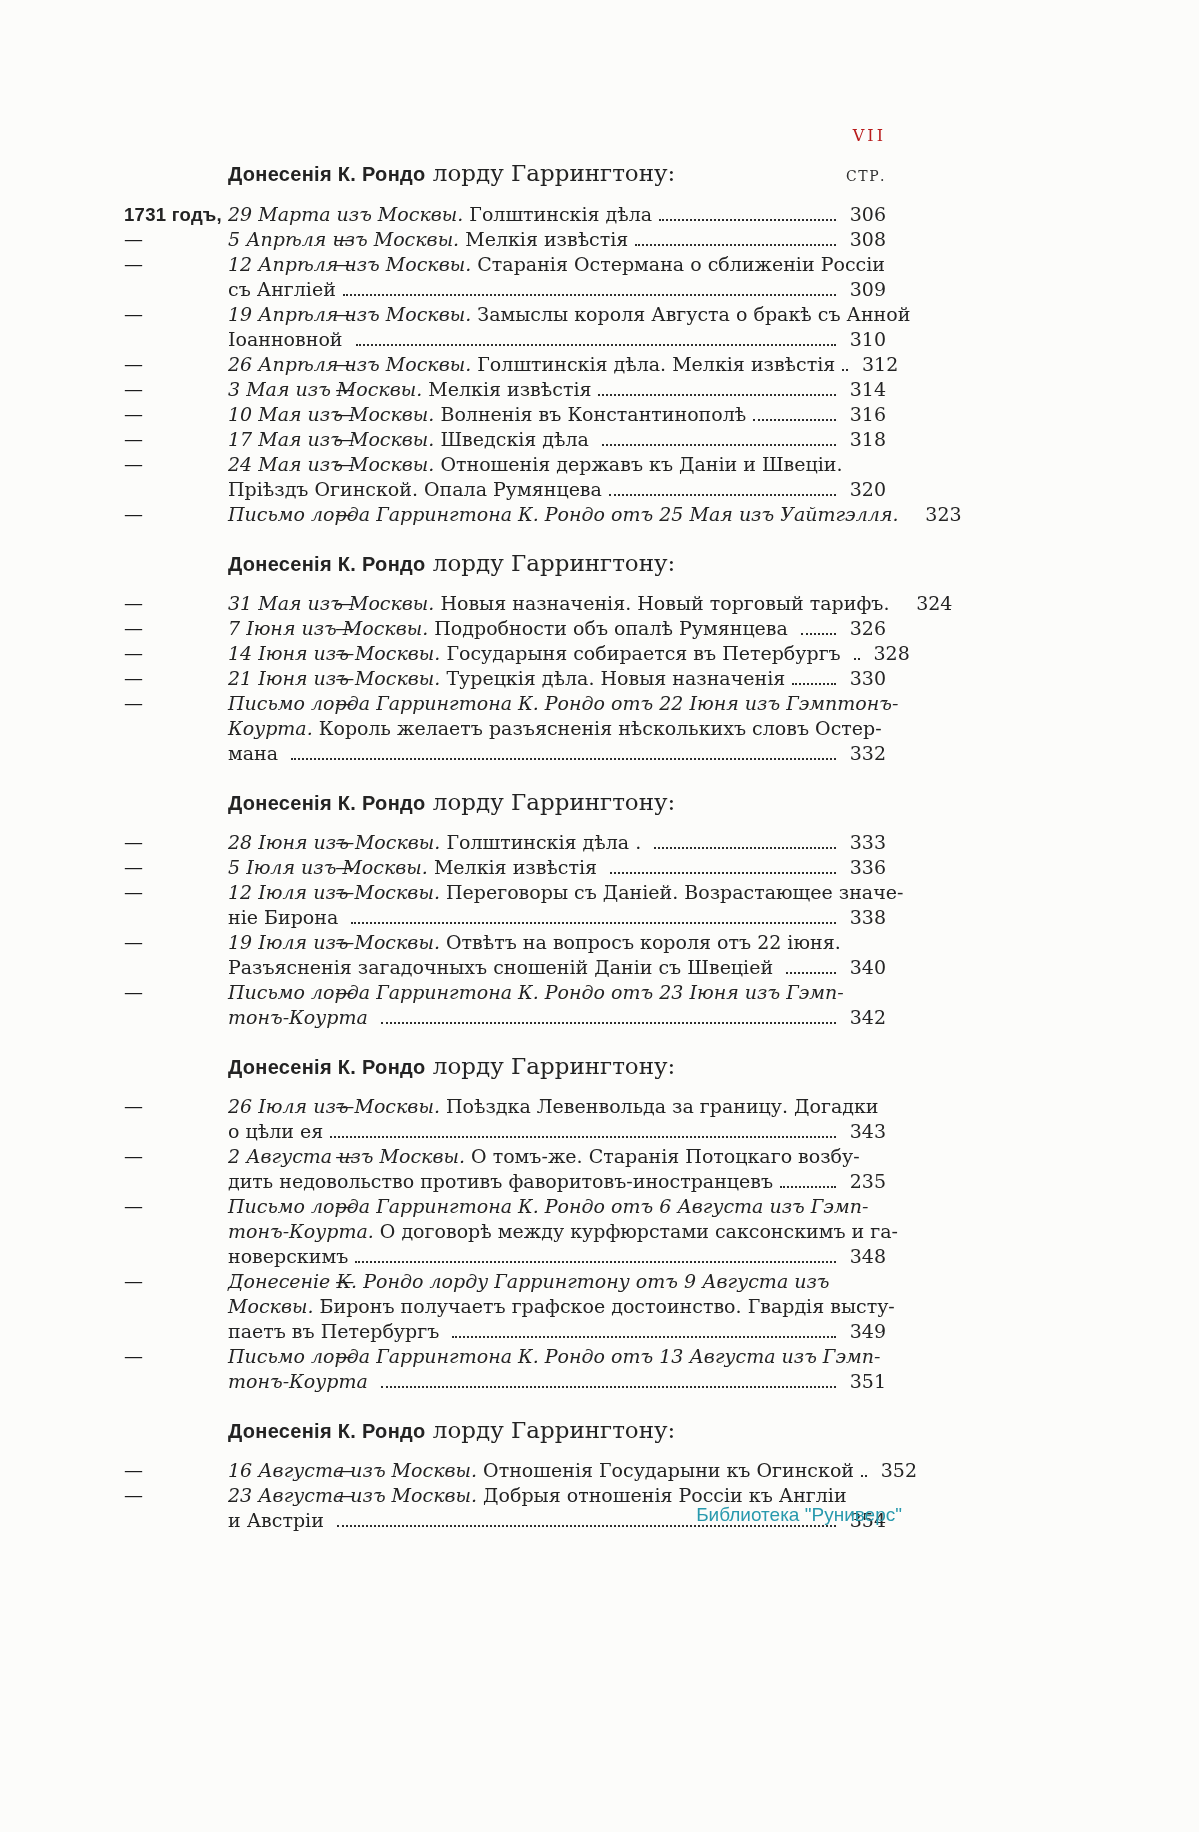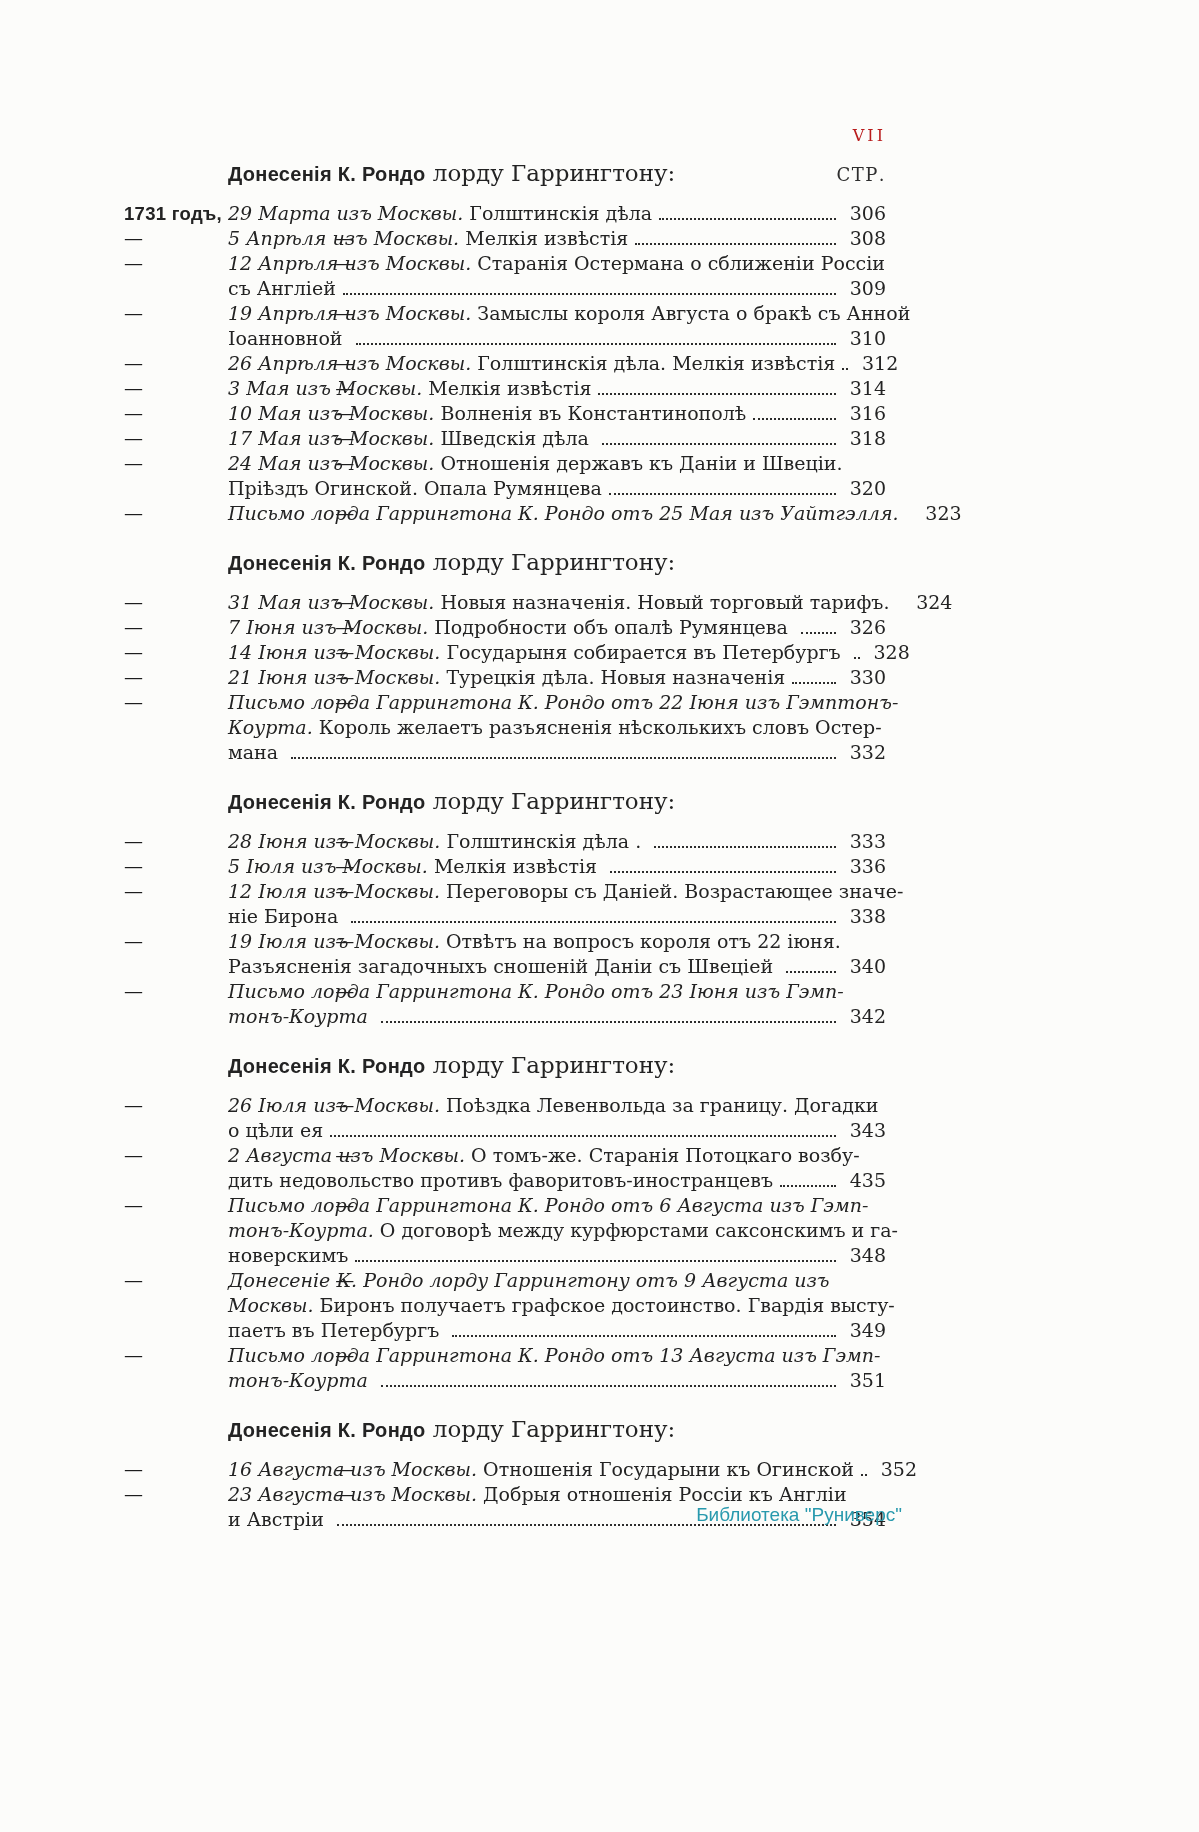--- a/index.html
+++ b/index.html
@@ -34,21 +34,21 @@
   .toc-body > .heading-row:first-child { margin-top: 0; }
   .heading-text { flex: 1 1 auto; white-space: pre; }
   .hb {
     font-family: Liberation Sans, sans-serif;
     font-weight: 700;
     font-size: 20px;
     letter-spacing: 0.3px;
   }
   .hr { font-size: 23px; }
   .str-label {
-    font-size: 18px;
+    font-size: 14px;
     letter-spacing: 1.5px;
     color: #2e2e2e;
   }
   .entry {
     display: flex;
     align-items: flex-start;
     font-size: 19px;
     line-height: 25px;
   }
   .marker {
@@ -253,21 +253,21 @@
         <div class="marker dash">—      —</div>
         <div class="entry-body">
           <div class="line"><span class="line-text"><span class="it">26 Іюля изъ Москвы.</span><span class="ro"> Поѣздка Левенвольда за границу. Догадки</span></span></div>
           <div class="line last"><span class="line-text"><span class="ro">о цѣли ея</span></span><span class="leader"></span><span class="pagenum">343</span></div>
         </div>
       </div>
       <div class="entry">
         <div class="marker dash">—      —</div>
         <div class="entry-body">
           <div class="line"><span class="line-text"><span class="it">2 Августа изъ Москвы.</span><span class="ro"> О томъ-же. Старанія Потоцкаго возбу-</span></span></div>
-          <div class="line last"><span class="line-text"><span class="ro">дить недовольство противъ фаворитовъ-иностранцевъ</span></span><span class="leader"></span><span class="pagenum">435</span></div>
+          <div class="line last"><span class="line-text"><span class="ro">дить недовольство противъ фаворитовъ-иностранцевъ</span></span><span class="leader"></span><span class="pagenum">235</span></div>
         </div>
       </div>
       <div class="entry">
         <div class="marker dash">—      —</div>
         <div class="entry-body">
           <div class="line"><span class="line-text"><span class="it">Письмо лорда Гаррингтона К. Рондо отъ 6 Августа изъ Гэмп-</span></span></div>
           <div class="line"><span class="line-text"><span class="it">тонъ-Коурта.</span><span class="ro"> О договорѣ между курфюрстами саксонскимъ и га-</span></span></div>
           <div class="line last"><span class="line-text"><span class="ro">новерскимъ</span></span><span class="leader"></span><span class="pagenum">348</span></div>
         </div>
       </div>

